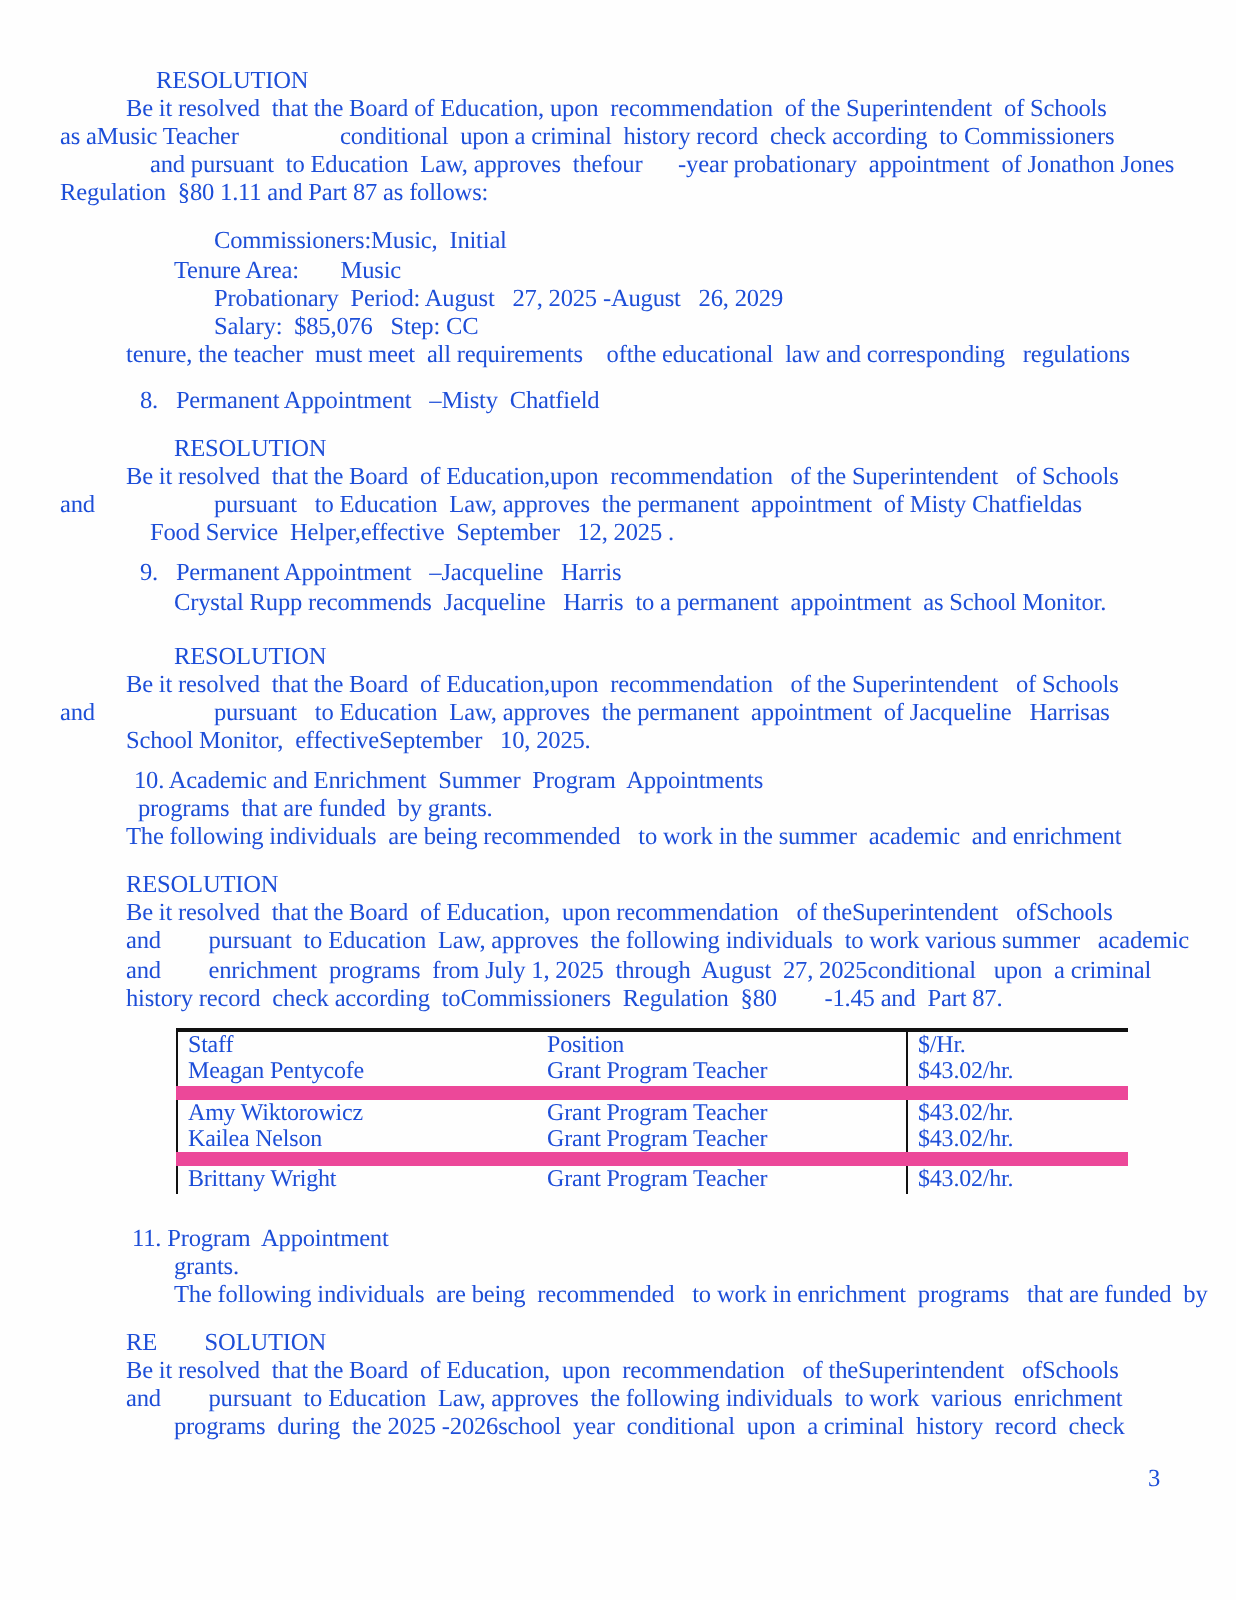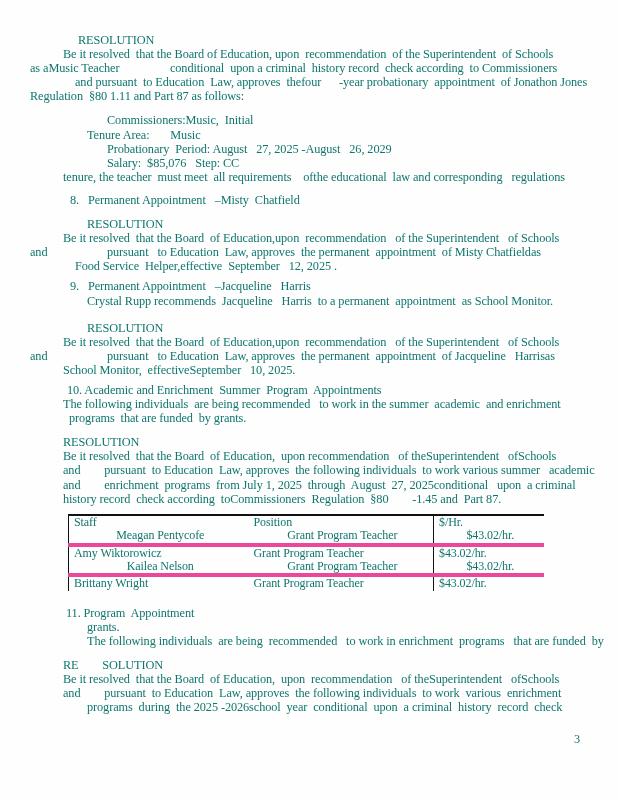--- a/index.html
+++ b/index.html
@@ -1,21 +1,21 @@
 <!DOCTYPE html>
 <html><head>
 <meta charset="utf-8">
 <style>
   html, body { margin: 0; padding: 0; background: #e8e8e8; }
   .page {
     position: relative;
     width: 618px;
     height: 800px;
     background: #fefefe;
-    color: #0f766e;
+    color: #1d4ed8;
     font-family: "Liberation Serif", "DejaVu Serif", serif;
     font-size: 12.3px;
     line-height: 14.1px;
     box-sizing: border-box;
     padding-top: 33px;
     overflow: hidden;
   }
   .ln { white-space: pre; letter-spacing: -0.1px; }
   
   .i30  { padding-left: 30px; }
@@ -32,21 +32,21 @@
   .g6  { height: 6px; }
   .g8  { height: 8px; }
   .g9  { height: 9px; }
   .g10 { height: 10px; }
   .g13 { height: 13px; }
   .g15 { height: 15px; }
   
   table.staff {
     border-collapse: collapse;
     table-layout: fixed;
-    margin-left: 68px;
+    margin-left: 88px;
     width: 475px;
     font-size: 12px;
     line-height: 13.4px;
     letter-spacing: -0.1px;
   }
   table.staff col.c1 { width: 180px; }
   table.staff col.c2 { width: 185px; }
   table.staff col.c3 { width: 110px; }
   table.staff th, table.staff td {
     font-weight: normal;
@@ -54,21 +54,21 @@
     padding: 0 2px 0 5px;
     height: 13.4px;
     overflow: hidden;
     white-space: pre;
   }
   
   table.staff th:first-child, table.staff td:first-child { border-left: 1.5px solid #111; }
   table.staff th:last-child,  table.staff td:last-child  { border-left: 1.5px solid #111; }
   
   tr.top th { border-top: 2px solid #111; }
-  tr.sep td { border-bottom: 4px solid #ec4899; text-align: center; }
+  tr.sep td { border-bottom: 7px solid #ec4899; }
   .page-number {
     position: absolute;
     top: 732px;
     left: 574px;
     font-size: 12.3px;
   }
 </style>
 </head>
 <body>
 
@@ -107,22 +107,22 @@
   <div class="g13"></div>
 
   <div class="ln i87">RESOLUTION</div>
   <div class="ln i63">Be it resolved  that the Board  of Education,upon  recommendation   of the Superintendent   of Schools</div>
   <div class="ln i30">and                    pursuant   to Education  Law, approves  the permanent  appointment  of Jacqueline   Harrisas</div>
   <div class="ln i63">School Monitor,  effectiveSeptember   10, 2025.</div>
 
   <div class="g6"></div>
 
   <div class="ln i67">10. Academic and Enrichment  Summer  Program  Appointments</div>
+  <div class="ln i69">programs  that are funded  by grants.</div>
   <div class="ln i63">The following individuals  are being recommended   to work in the summer  academic  and enrichment</div>
-  <div class="ln i69">programs  that are funded  by grants.</div>
 
   <div class="g10"></div>
 
   <div class="ln i63">RESOLUTION</div>
   <div class="ln i63">Be it resolved  that the Board  of Education,  upon recommendation   of theSuperintendent   ofSchools</div>
   <div class="ln i63">and        pursuant  to Education  Law, approves  the following individuals  to work various summer   academic</div>
   <div class="ln i63">and        enrichment  programs  from July 1, 2025  through  August  27, 2025conditional   upon  a criminal</div>
   <div class="ln i63">history record  check according  toCommissioners  Regulation  §80        -1.45 and  Part 87.</div>
 
   <div class="g8"></div>

